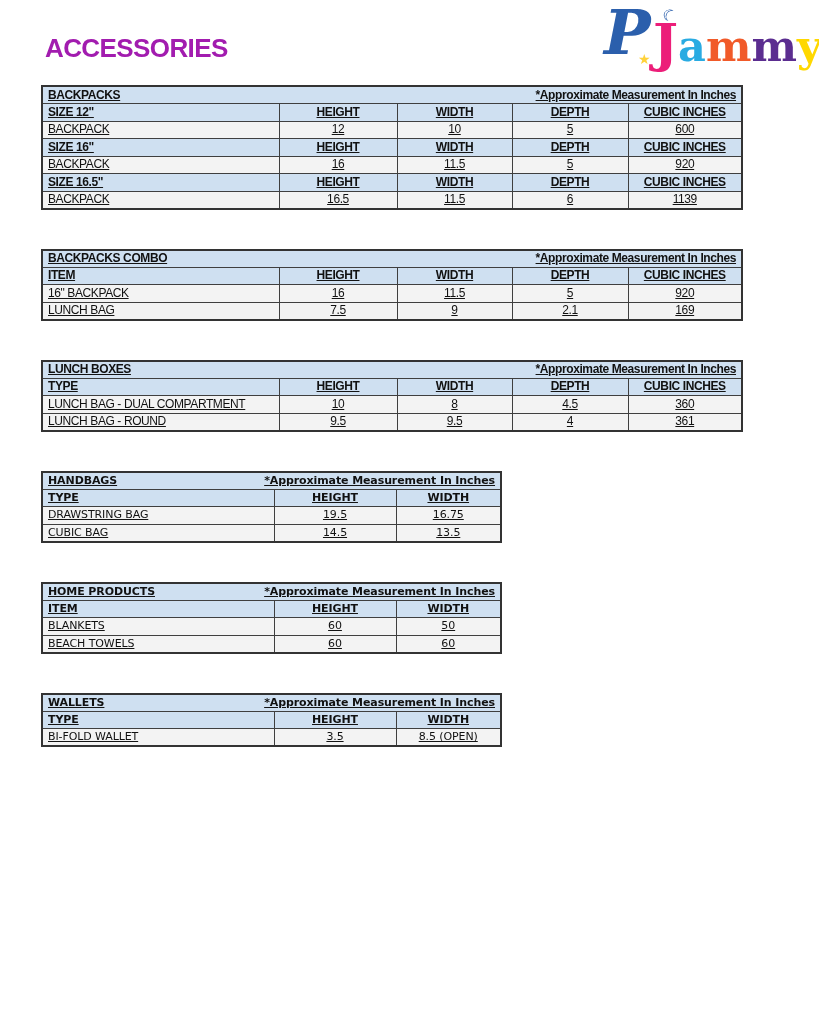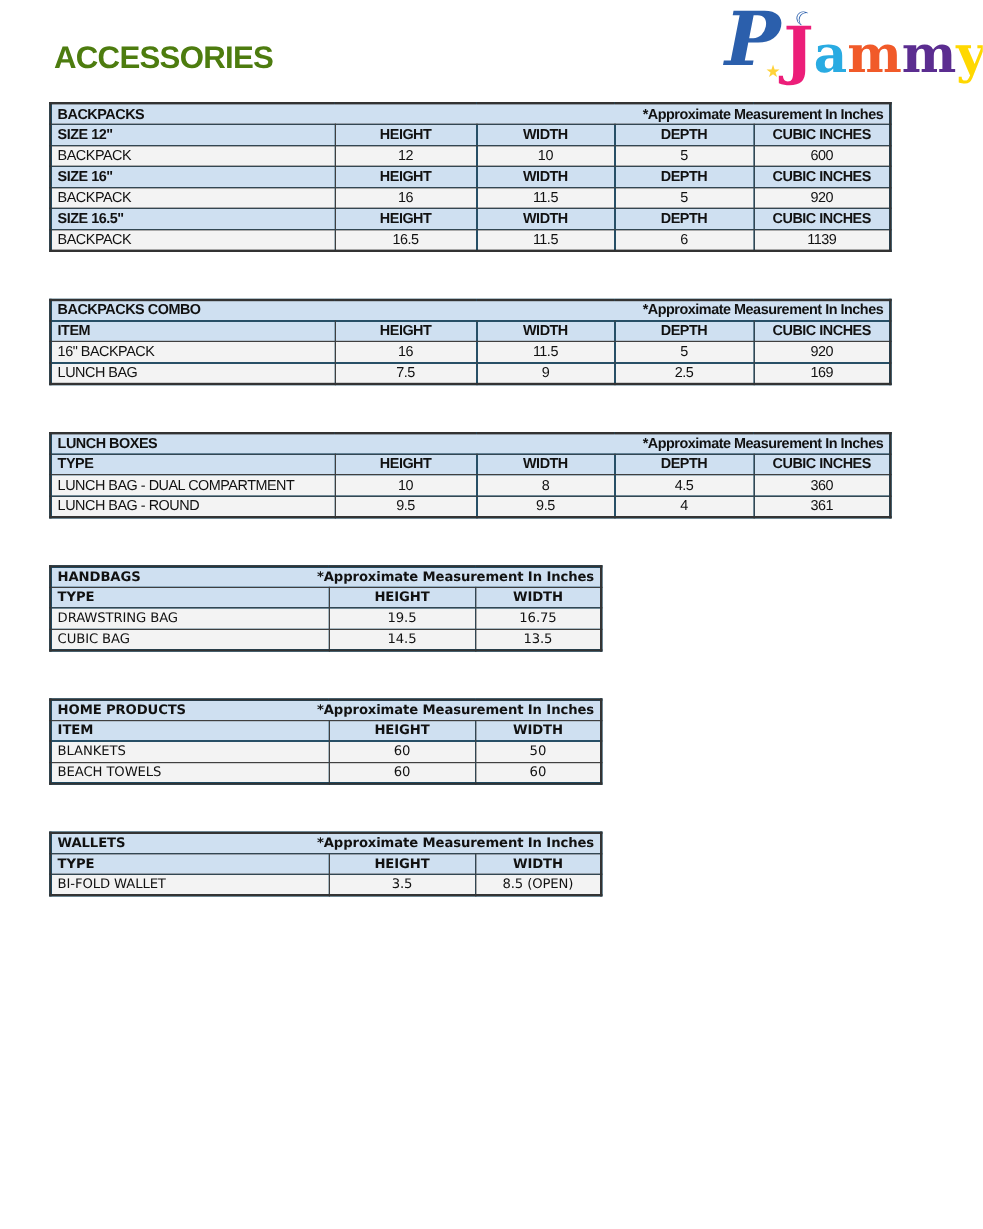--- a/index.html
+++ b/index.html
@@ -10,21 +10,21 @@
   }
   *{box-sizing:border-box;}
   html,body{margin:0;padding:0;}
   body{
     width:819px;height:1024px;background:#ffffff;position:relative;overflow:hidden;
     font-family:"Liberation Sans",sans-serif;color:var(--text-color);
   }
   .page-title{
     position:absolute;left:45px;top:33px;margin:0;
     font-family:"Liberation Sans",sans-serif;
-    font-size:26px;font-weight:700;letter-spacing:-0.6px;color:#4d7c0f;
+    font-size:26px;font-weight:700;letter-spacing:-0.6px;color:#a21caf;
   }
   
   .logo{position:absolute;top:10px;left:604px;width:210px;height:70px;}
   .logo-p{
     position:absolute;left:0;top:-8px;
     font-family:"DejaVu Serif",serif;font-style:italic;font-weight:700;
     font-size:62px;line-height:1;
   }
   .logo-star{position:absolute;left:34px;top:42px;font-size:14px;line-height:1;}
   .logo-moon{
@@ -34,21 +34,21 @@
   .logo-text{
     position:absolute;left:49px;top:6px;white-space:nowrap;
     font-family:"DejaVu Serif",serif;font-weight:700;line-height:1;
   }
   .logo-text span{font-size:43px;}
   .logo-text span:first-child{font-size:53px;}
   
   .tables{position:absolute;left:41px;top:85px;}
   table.tbl{
     border-collapse:collapse;table-layout:fixed;
-    margin:0 0 39px 0;border:2.5px solid #333333;background:#0369a1;
+    margin:0 0 39px 0;border:2.5px solid #333333;background:#eab308;text-decoration:underline;
   }
   .tbl td{
     border:1.5px solid var(--border-color);
     height:17.5px;padding:0 5px;vertical-align:middle;
     font-size:12px;line-height:1.05;color:#111111;
     white-space:nowrap;overflow:hidden;
   }
   .tbl-wide{width:700px;}
   .tbl-narrow{width:459px;}
   .tbl-wide td{font-family:"Liberation Sans",sans-serif;letter-spacing:-0.4px;}
@@ -169,21 +169,21 @@
           <td class="cell-left">16" BACKPACK</td>
           <td class="cell-center">16</td>
           <td class="cell-center">11.5</td>
           <td class="cell-center">5</td>
           <td class="cell-center">920</td>
         </tr>
         <tr class="data-row">
           <td class="cell-left">LUNCH BAG</td>
           <td class="cell-center">7.5</td>
           <td class="cell-center">9</td>
-          <td class="cell-center">2.5</td>
+          <td class="cell-center">2.1</td>
           <td class="cell-center">169</td>
         </tr>
       </tbody>
     </table>
   <table class="tbl tbl-wide">
       <colgroup>
         <col>
         <col>
         <col>
         <col>

